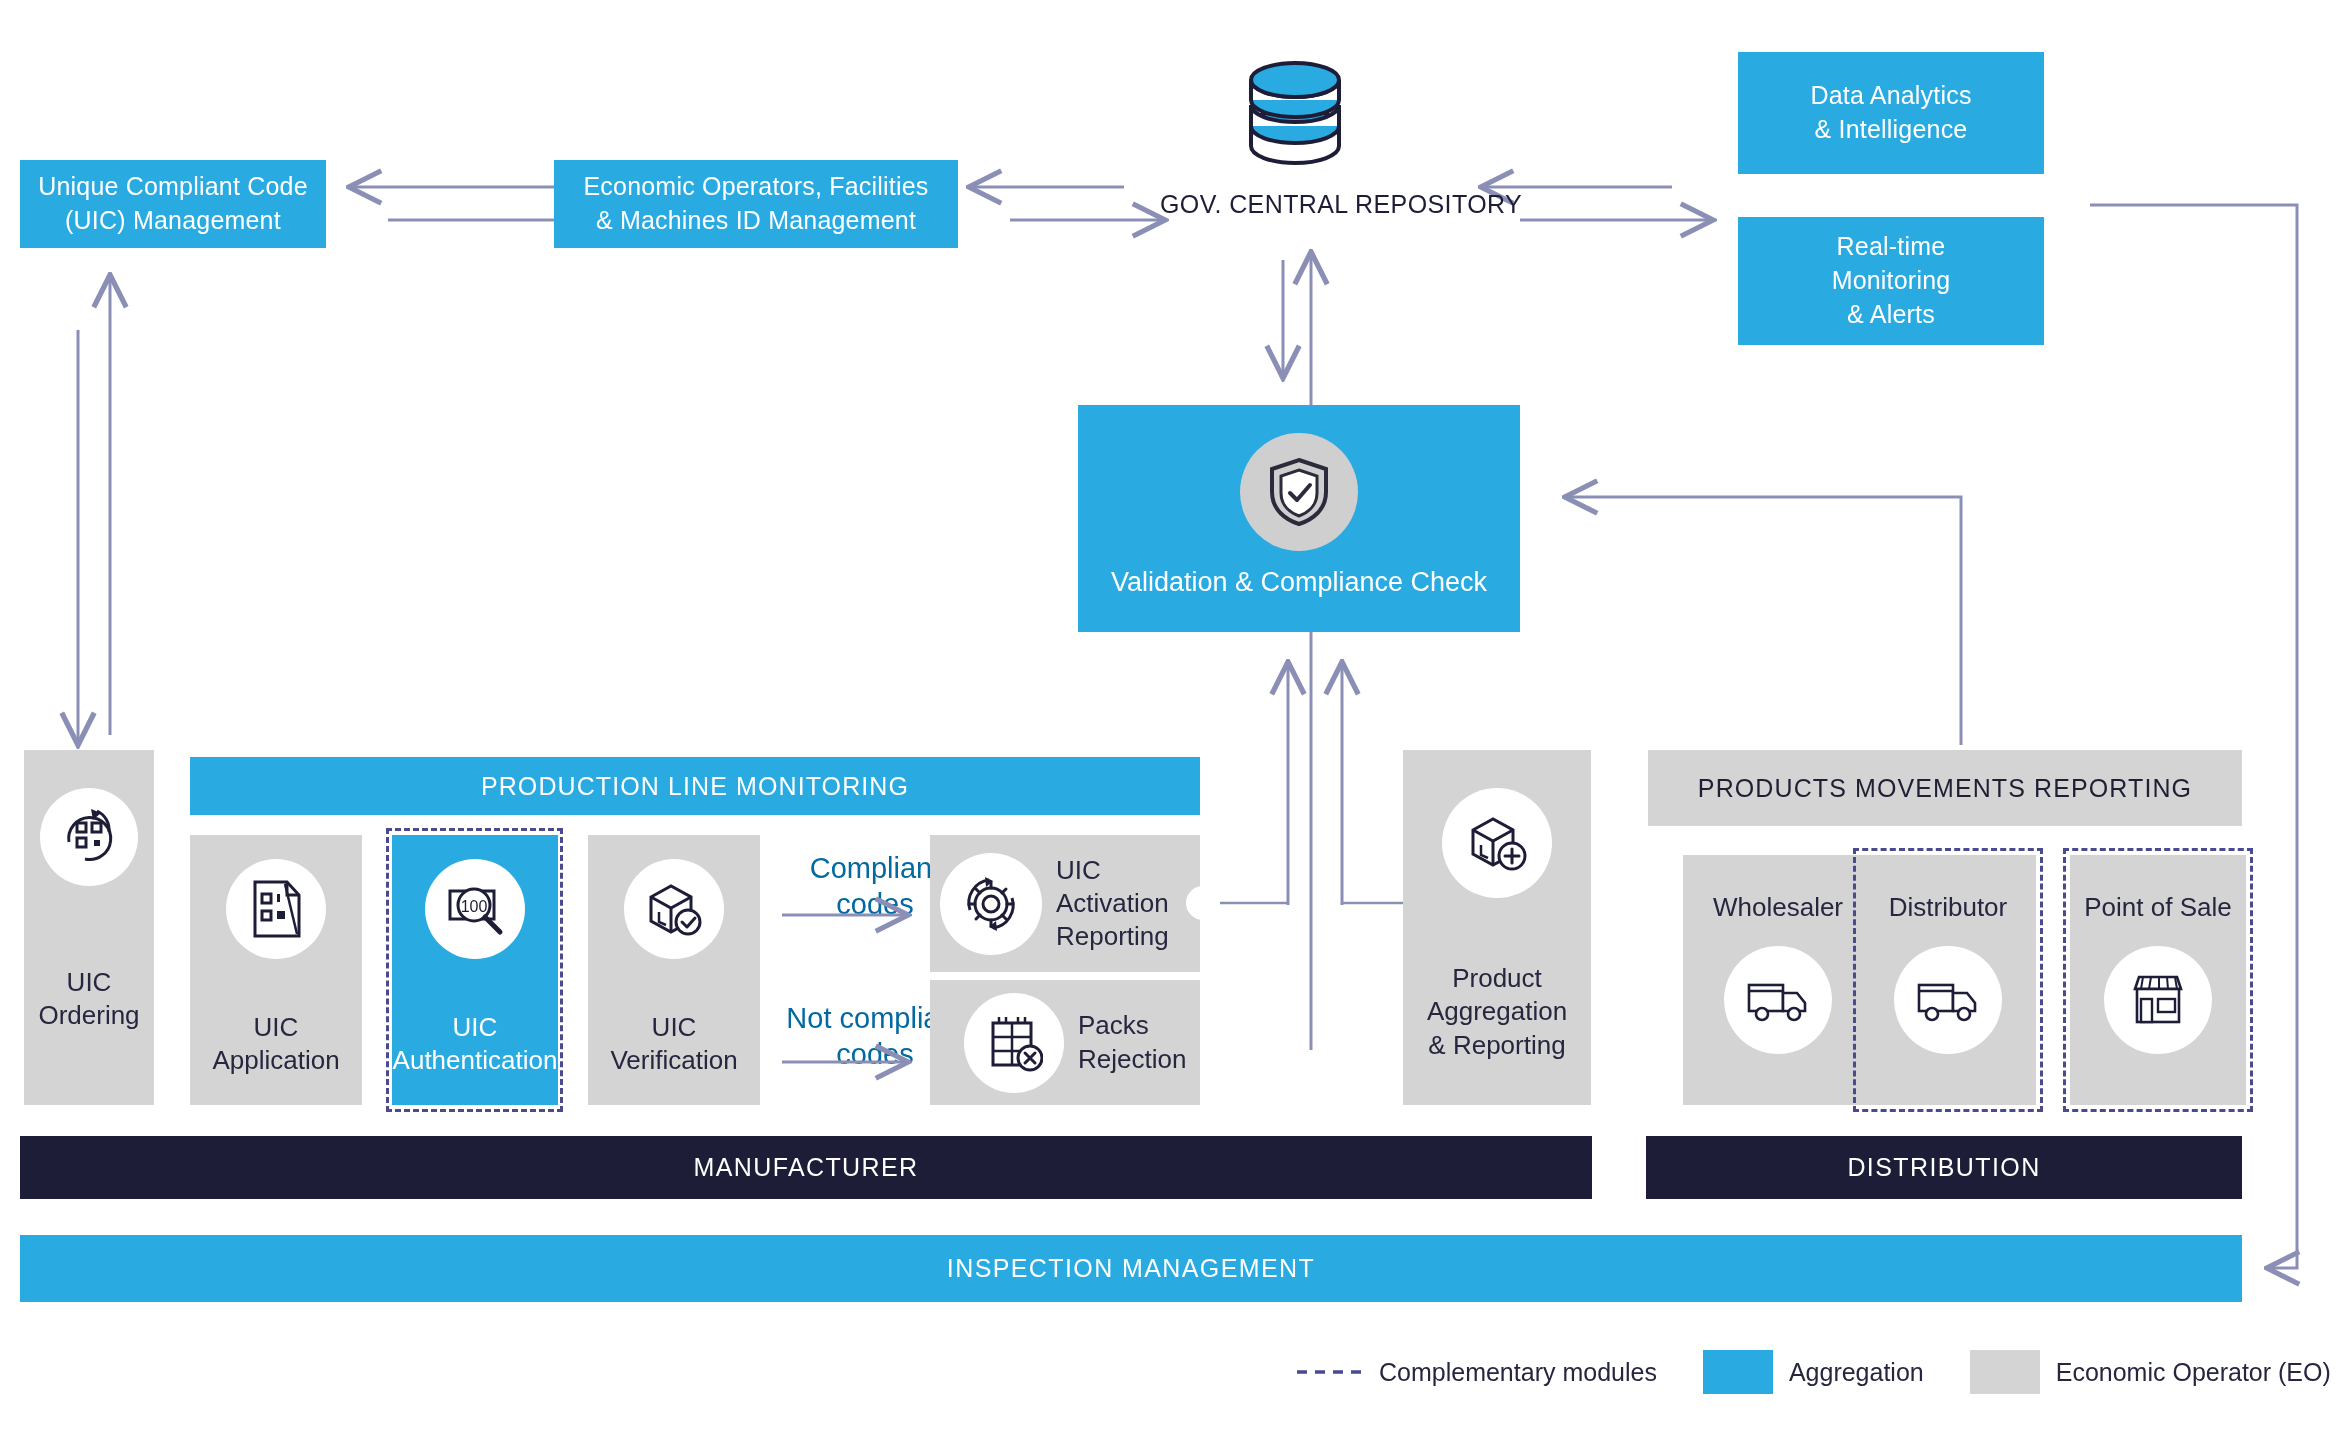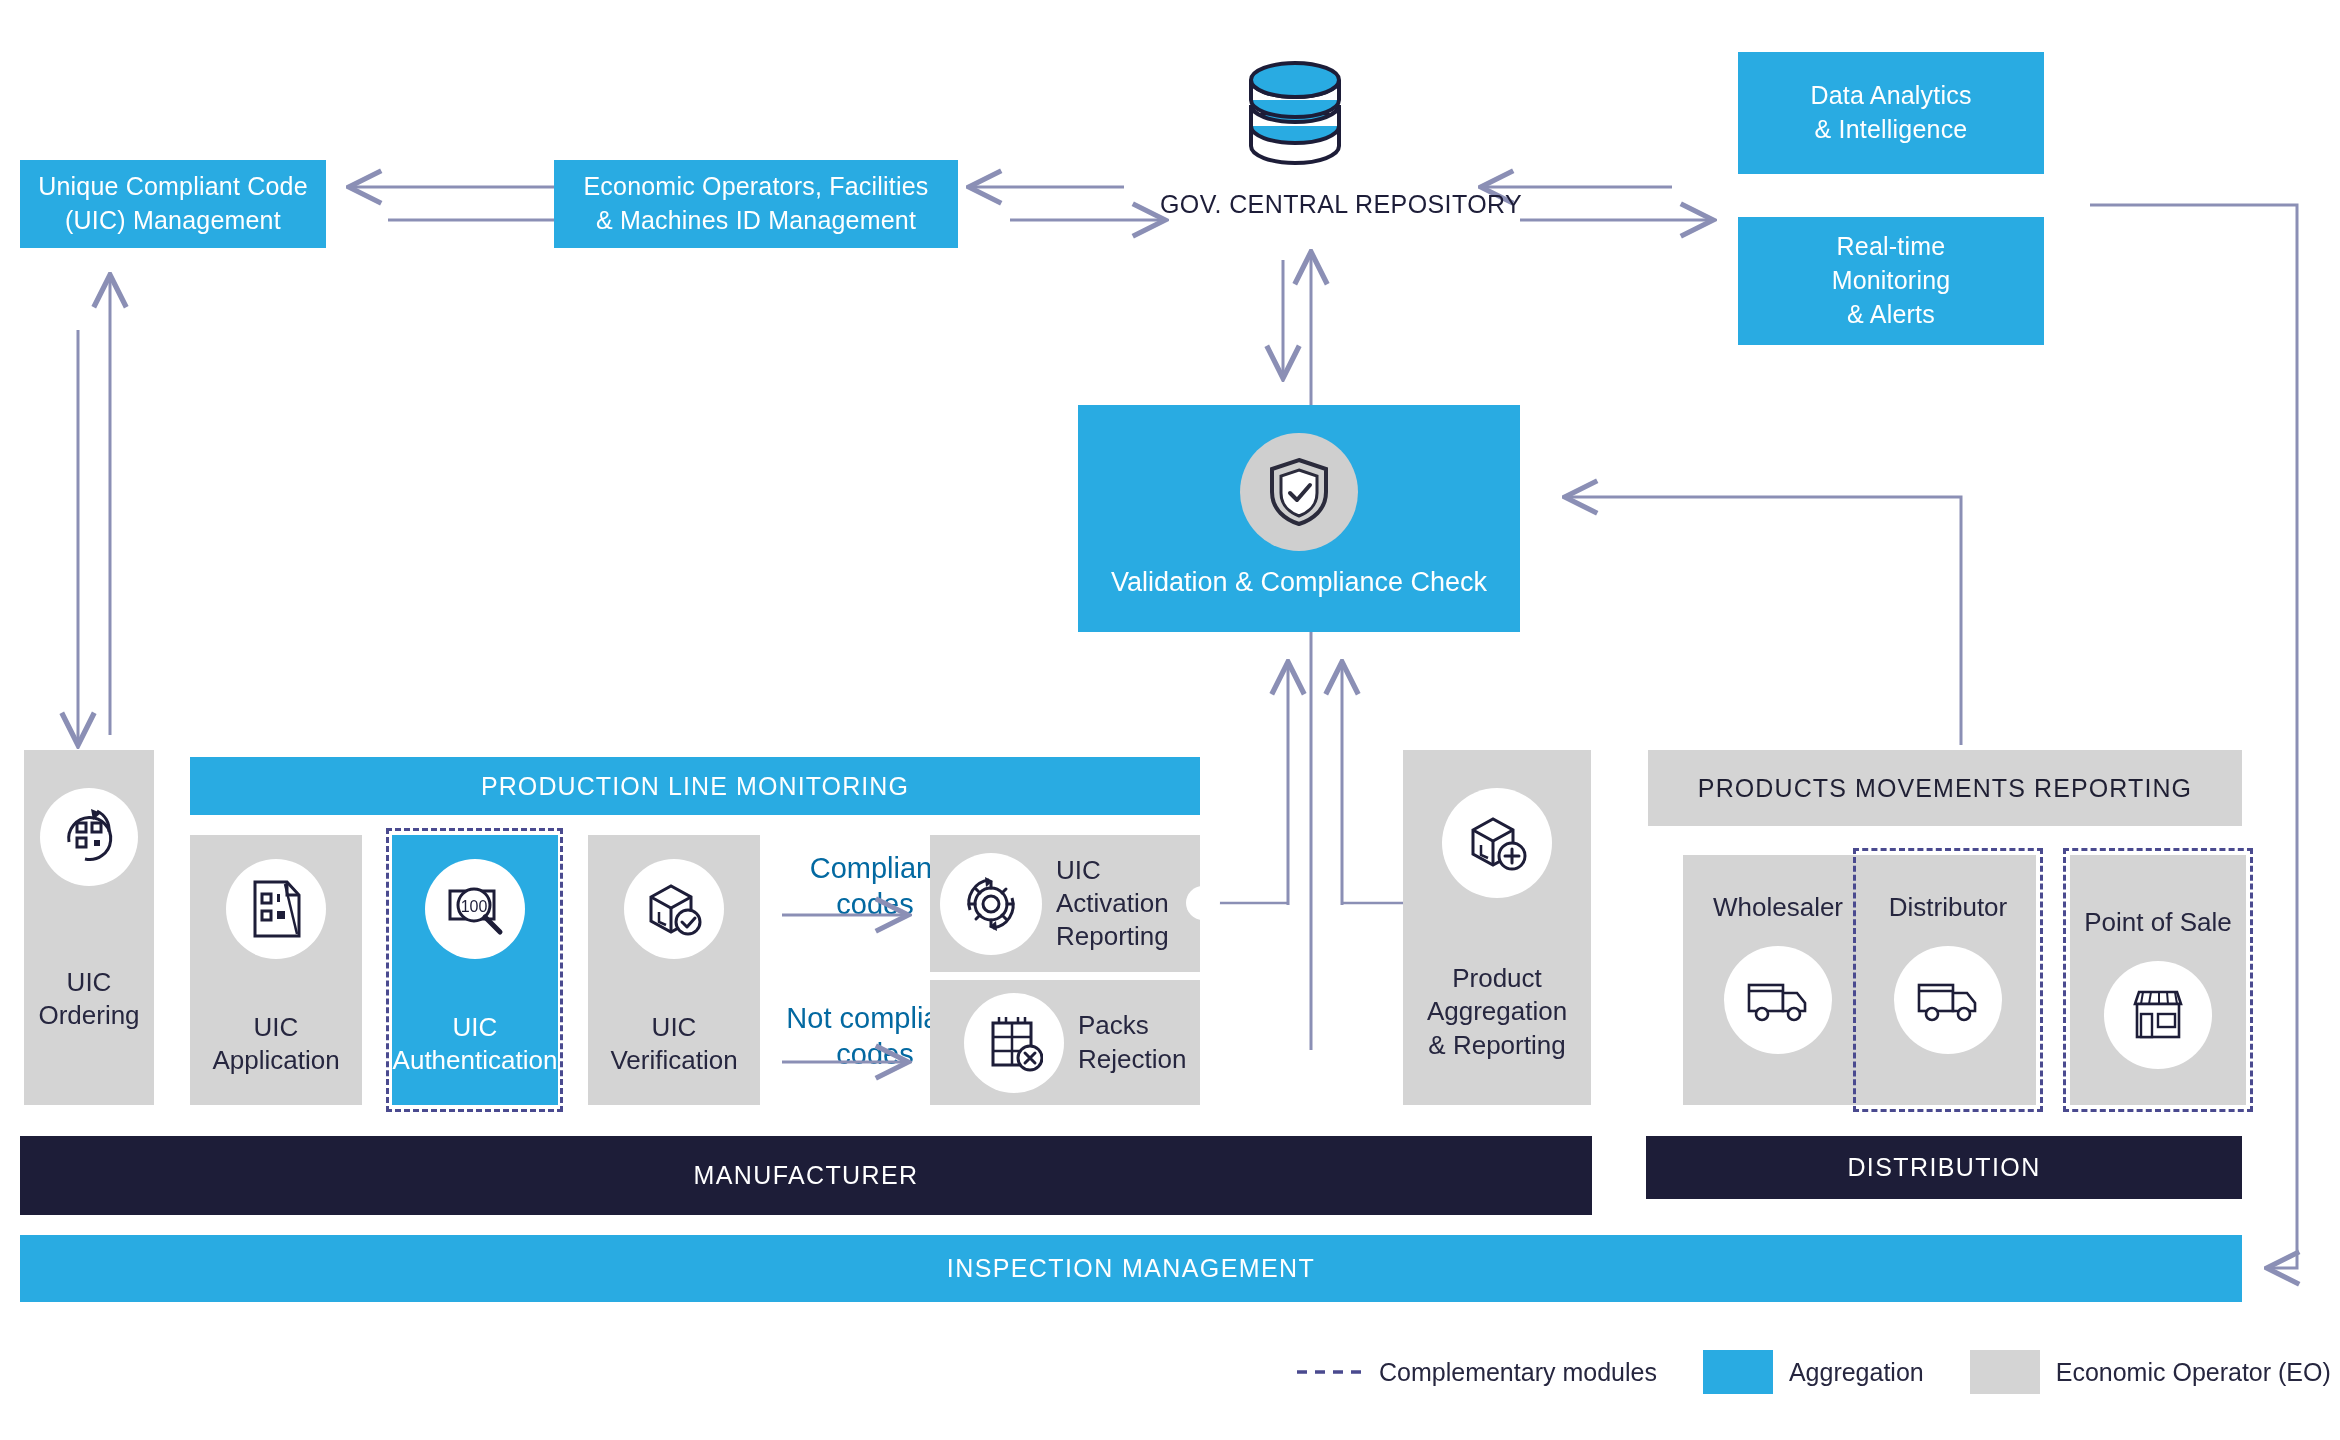--- a/index.html
+++ b/index.html
@@ -299,33 +299,33 @@
         <path d="M38,18 L52,18 L60,28 L60,36 L38,36 Z" fill="#fff" stroke="#1d1d38" stroke-width="2.6"></path>
         <line x1="4" y1="16" x2="38" y2="16" stroke="#1d1d38" stroke-width="2.6"></line>
         <circle cx="17" cy="39" r="6" fill="#fff" stroke="#1d1d38" stroke-width="2.6"></circle>
         <circle cx="49" cy="39" r="6" fill="#fff" stroke="#1d1d38" stroke-width="2.6"></circle>
       </svg>
     </div>
   </div>
 
   <div class="dashed" style="left:2063px;top:848px;width:190px;height:264px;"></div>
   <div class="stepcard eo" style="left:2070px;top:855px;width:176px;height:250px;">
-    <div class="steplabel" style="margin-top:51px;">Point of Sale</div>
+    <div class="steplabel" style="margin-top:36px;">Point of Sale</div>
     <div class="circ" style="width:108px;height:108px;margin-top:22px;">
       <svg width="58" height="54" viewBox="0 0 58 54">
         <path d="M6,16 L10,4 L48,4 L52,16 Z" fill="#fff" stroke="#1d1d38" stroke-width="2.6"></path>
         <path d="M14,4 L12,16 M22,4 L20,16 M30,4 L30,16 M38,4 L39,16 M46,4 L48,16" stroke="#1d1d38" stroke-width="2"></path>
         <rect x="8" y="16" width="42" height="33" fill="#fff" stroke="#1d1d38" stroke-width="2.6"></rect>
         <rect x="12" y="26" width="11" height="23" fill="#fff" stroke="#1d1d38" stroke-width="2.4"></rect>
         <rect x="29" y="26" width="17" height="13" fill="#fff" stroke="#1d1d38" stroke-width="2.4"></rect>
       </svg>
     </div>
   </div>
 
-  <div class="box dark ctr bandlabel" style="left:20px;top:1136px;width:1572px;height:79px;">
+  <div class="box dark ctr bandlabel" style="left:20px;top:1136px;width:1572px;height:63px;">
     <span>MANUFACTURER</span>
   </div>
   <div class="box dark ctr bandlabel" style="left:1646px;top:1136px;width:596px;height:63px;">
     <span>DISTRIBUTION</span>
   </div>
   <div class="box gov ctr bandlabel" style="left:20px;top:1235px;width:2222px;height:67px;">
     <span>INSPECTION MANAGEMENT</span>
   </div>
 
   <div class="legend" style="left:1295px;top:1350px;">

